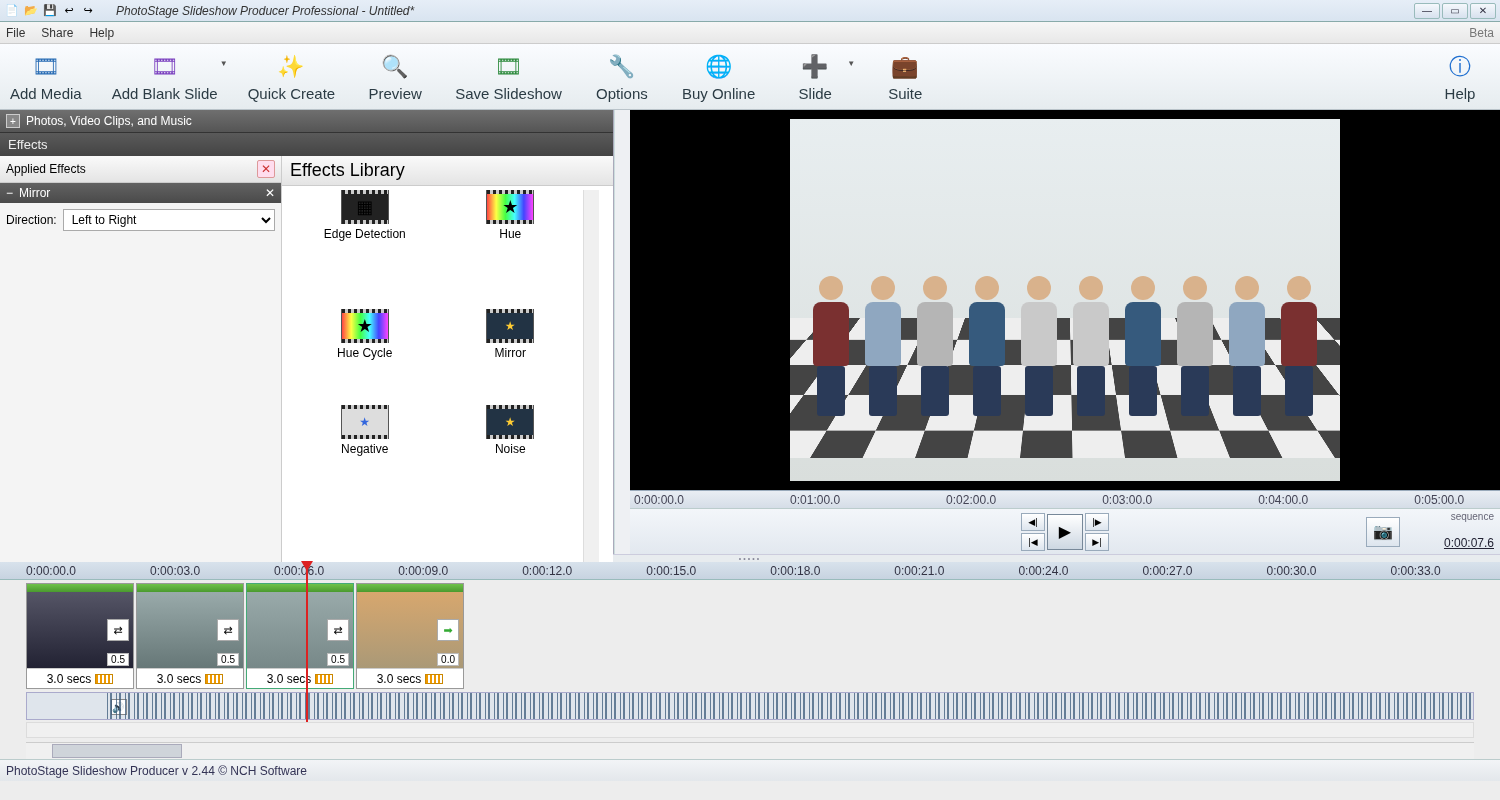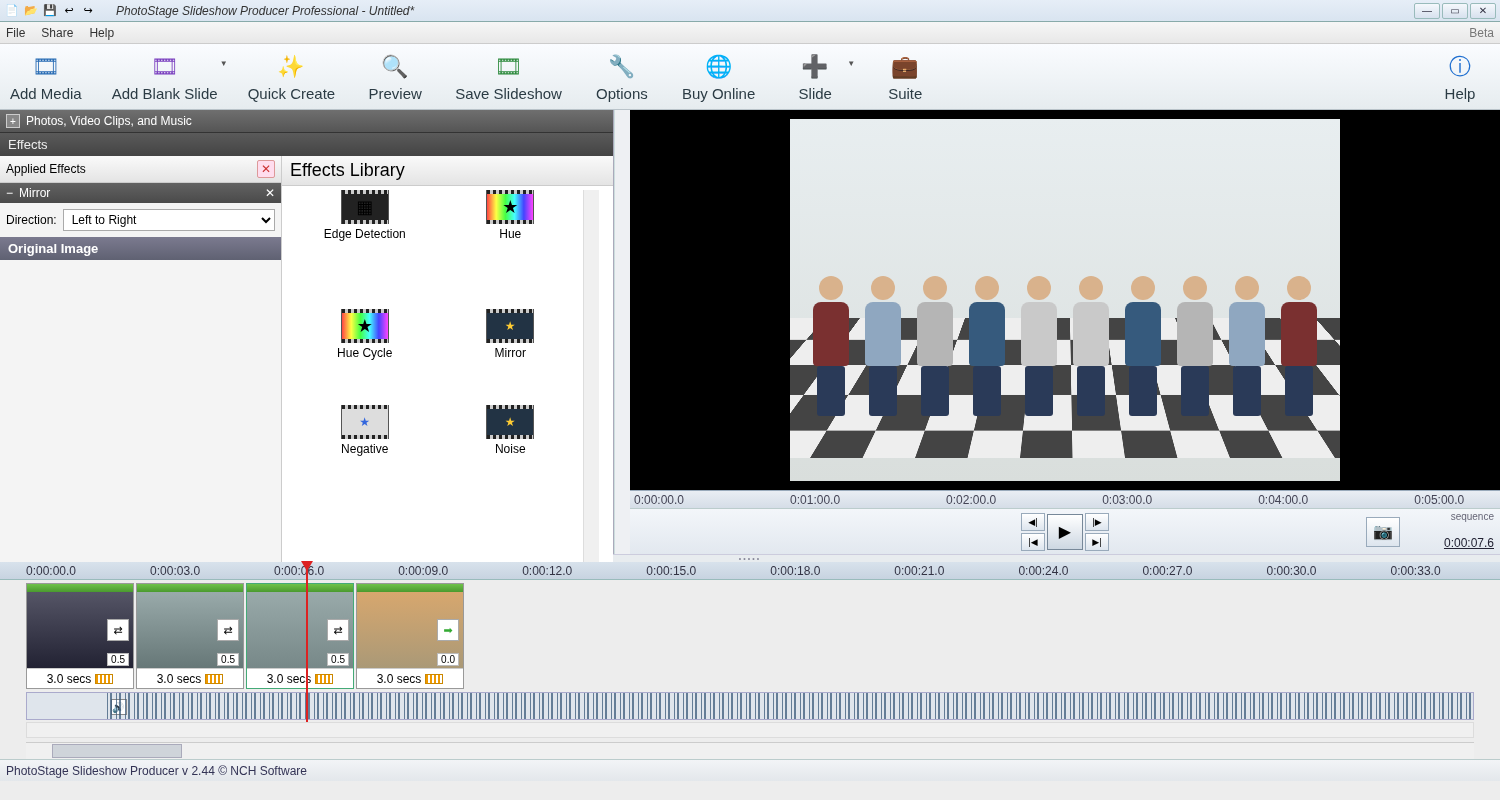--- a/index.html
+++ b/index.html
@@ -189,21 +189,20 @@
         </div>
         <div class="mirror-row">
           <span class="pm">−</span>
           <span>Mirror</span>
           <span class="close">✕</span>
         </div>
         <div class="dir-row">
           <span>Direction:</span>
           <select><option>Left to Right</option></select>
         </div>
-        <div class="orig">Original Image</div>
       </div>
       <div class="library">
         <div class="lib-head">Effects Library</div>
         <div class="lib-grid">
           <div class="lib-item" style="justify-content:flex-start;">
               <div class="thumb" style="background:#222;">▦</div>
               <span>Edge Detection</span>
             </div>
           <div class="lib-item" style="justify-content:flex-start;">
               <div class="thumb rainbow">★</div>

